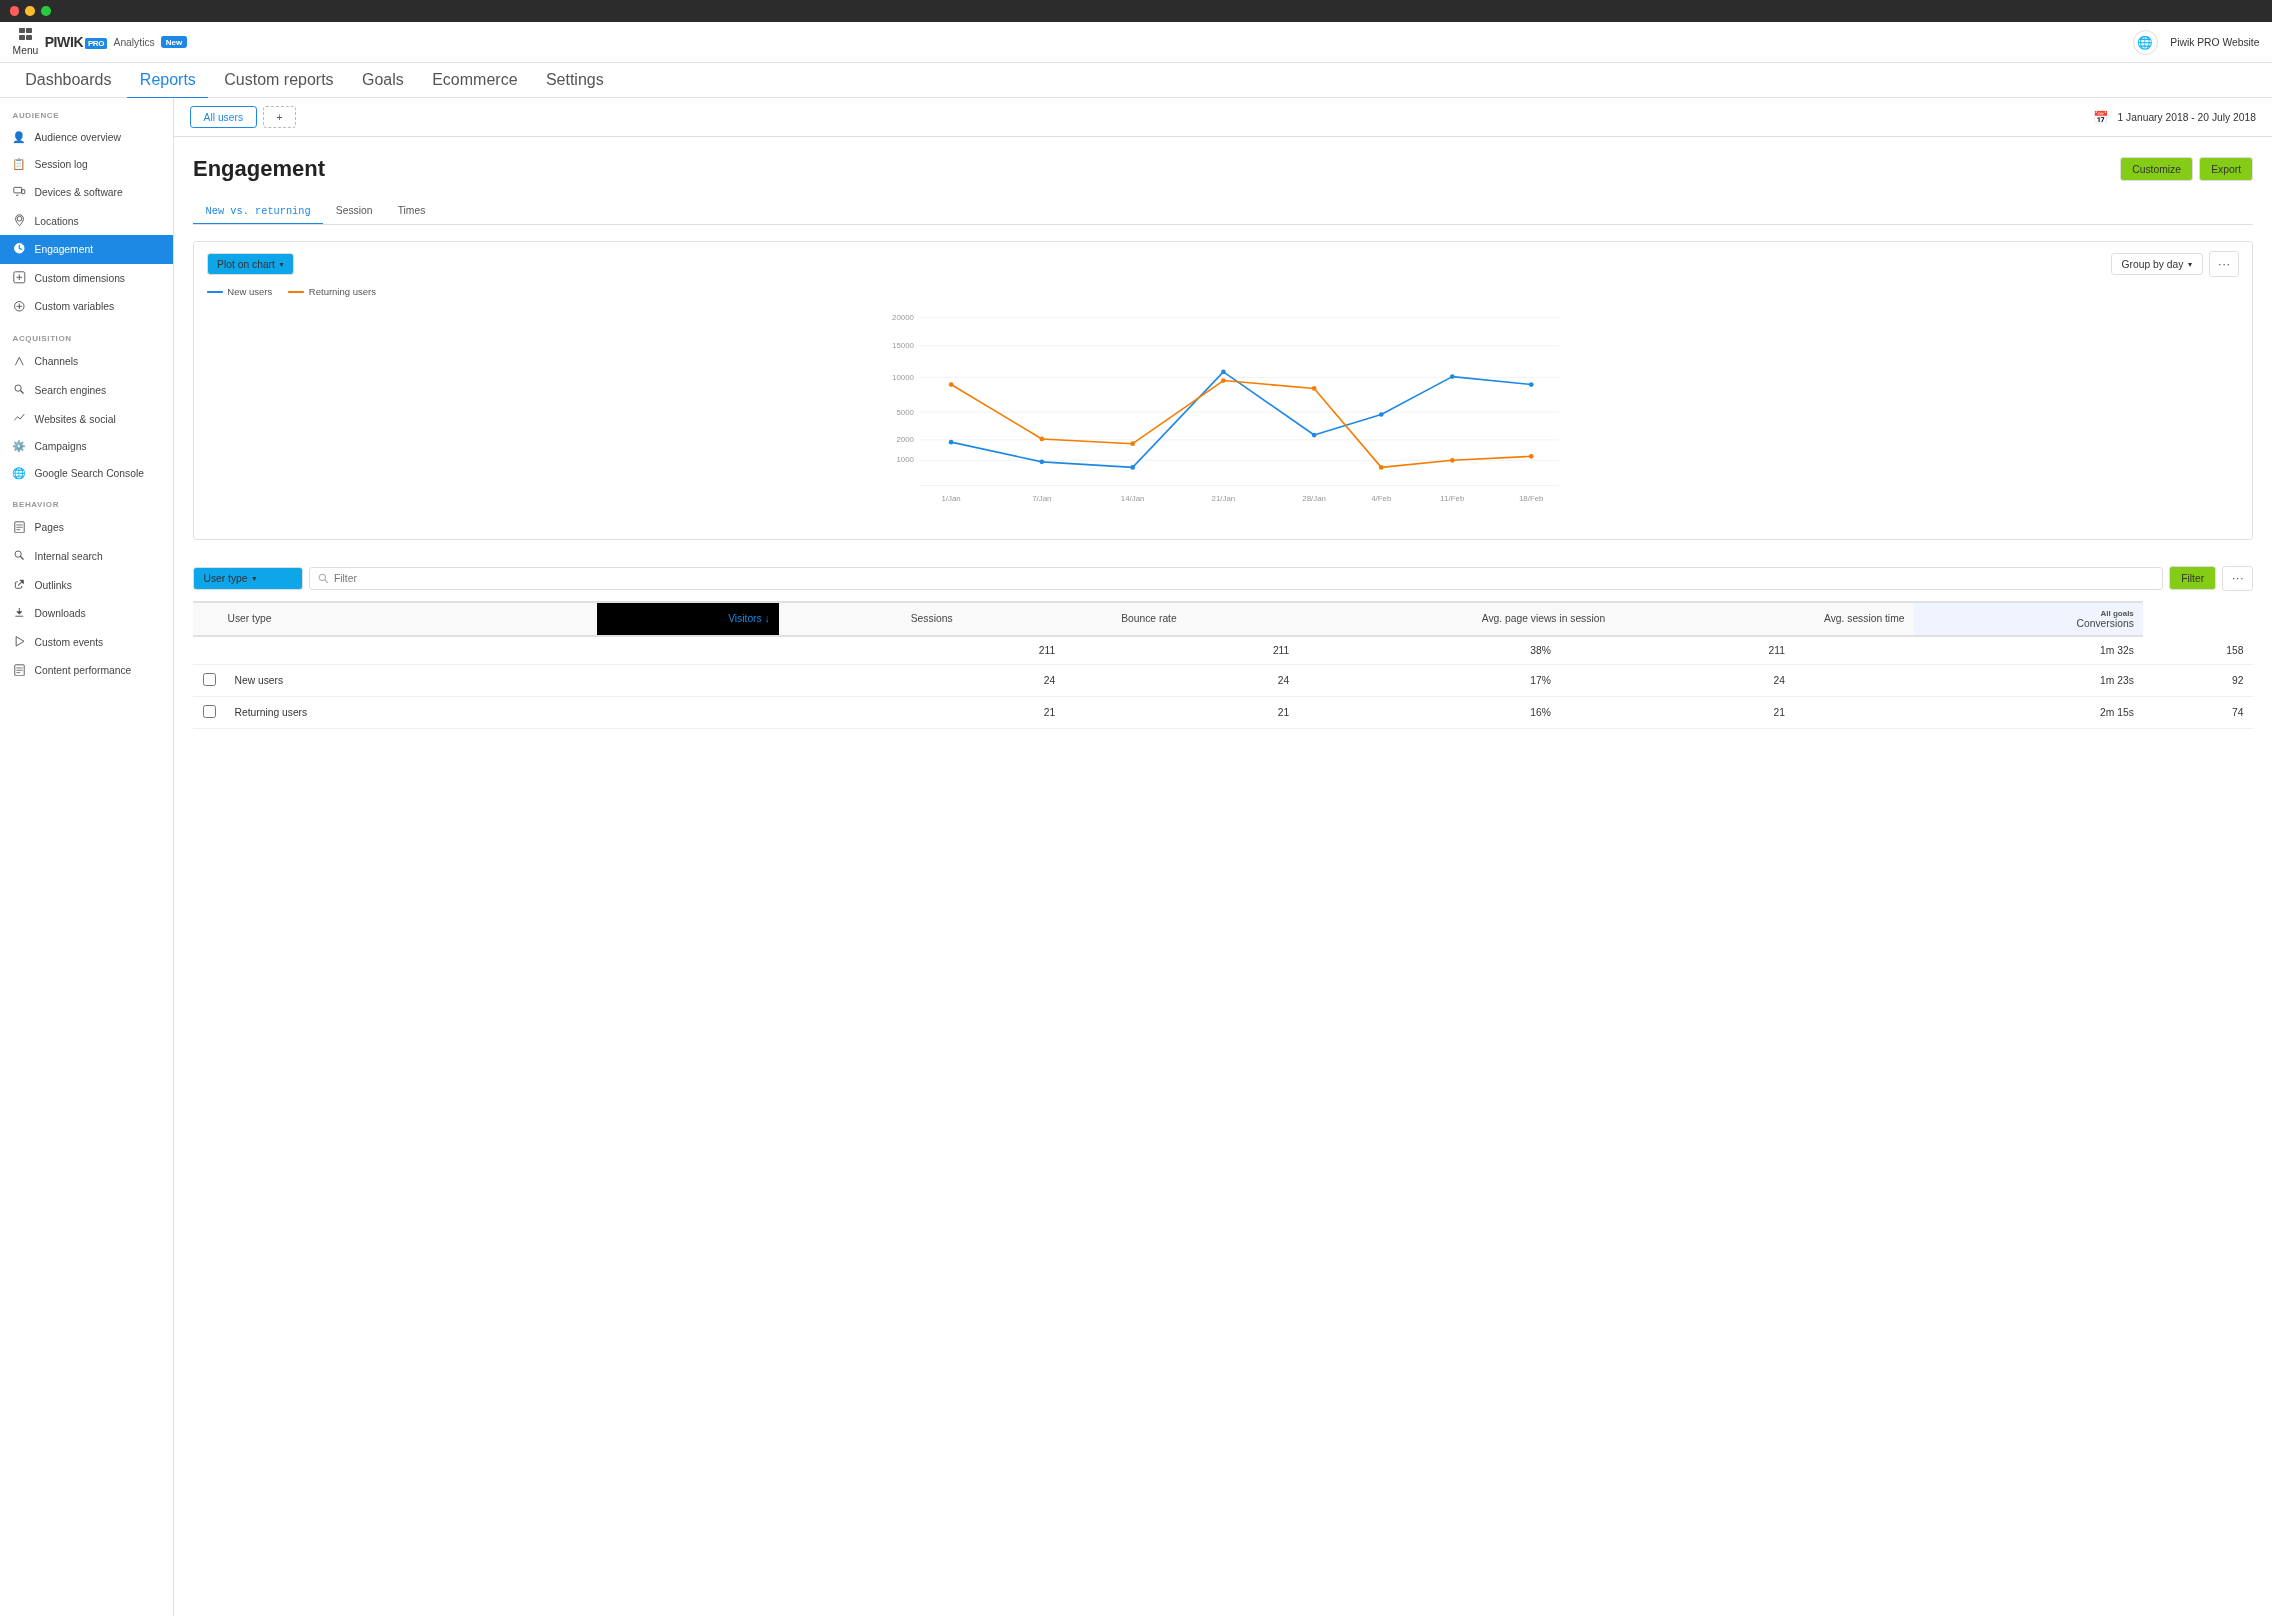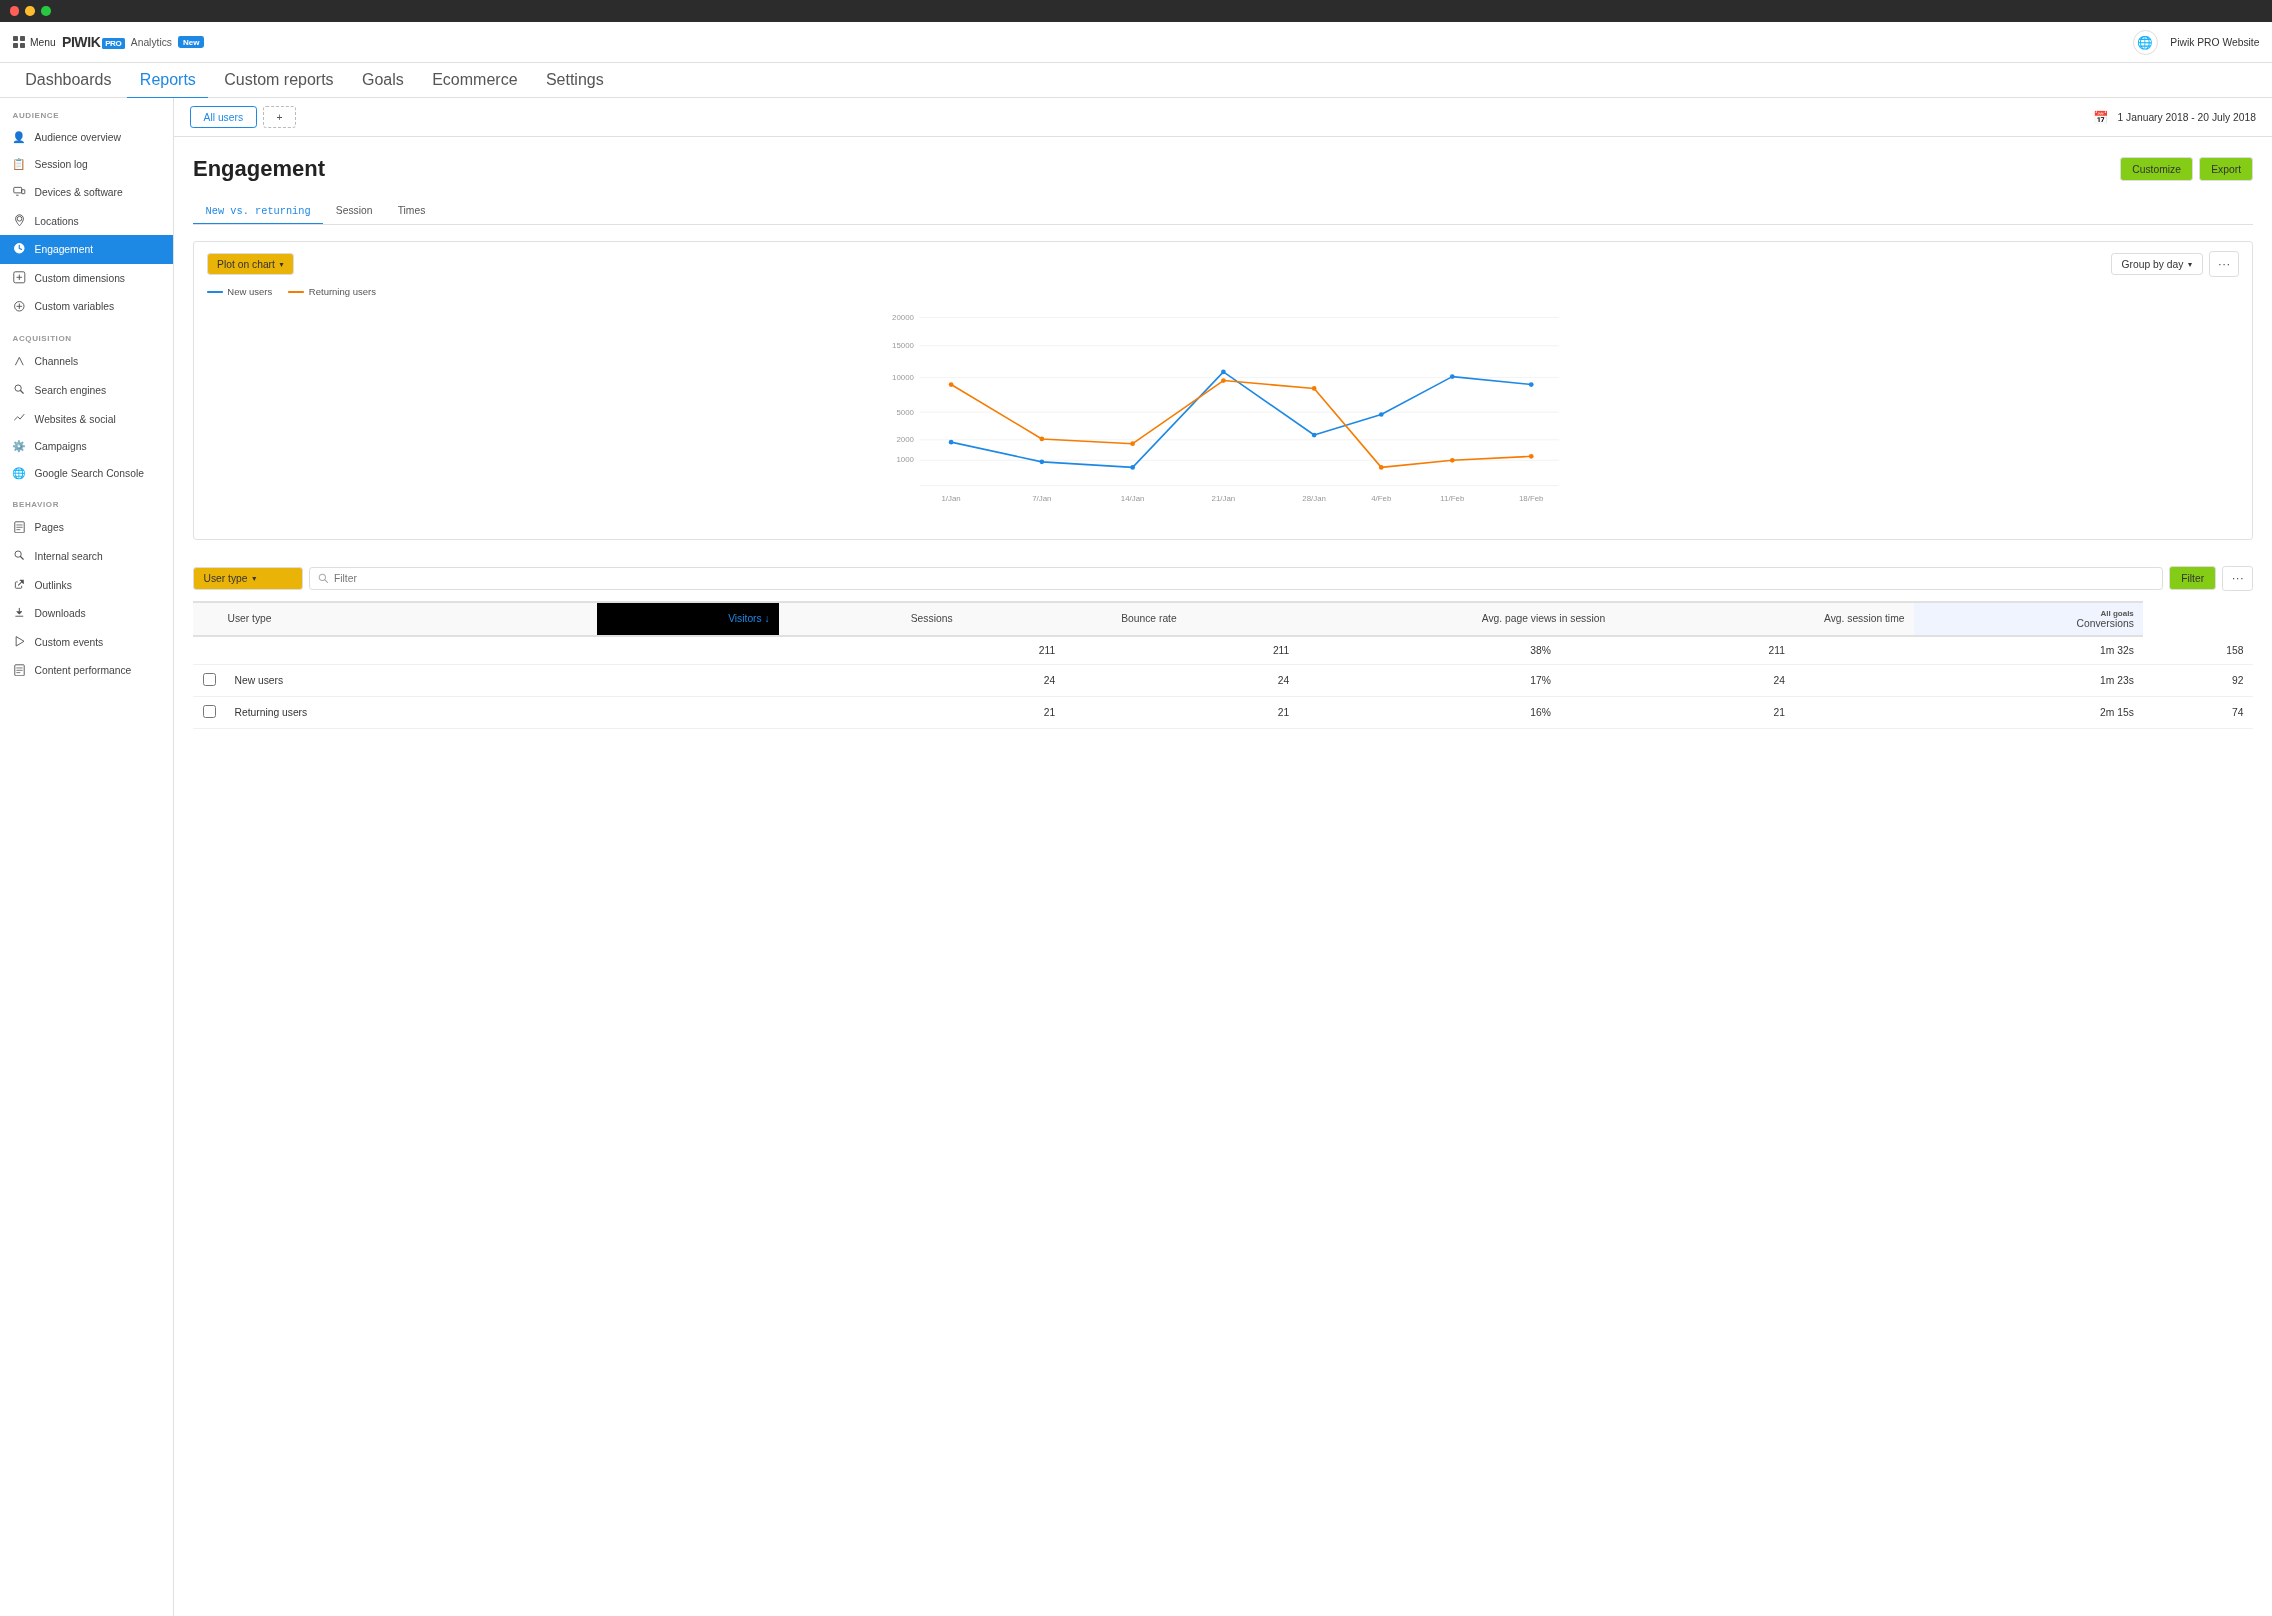--- a/index.html
+++ b/index.html
@@ -23,21 +23,21 @@
     .top-header {
       background: #fff;
       height: 41px;
       display: flex;
       align-items: center;
       padding: 0 12.6px;
       border-bottom: 0.8px solid #e0e0e0;
       gap: 12.6px;
     }
     .logo-area { display: flex; align-items: center; gap: 6.3px; }
-    .menu-btn { display: flex; align-items: center; gap: 4.7px; font-size: 10.3px; font-weight: 500; color: #333; cursor: pointer; }
+    .menu-btn { display: flex; align-items: center; gap: 4.7px; font-size: 10.3px; font-weight: 500; color: #333; cursor: pointer; flex-direction: column; }
     .grid-icon { display: grid; grid-template-columns: 1fr 1fr; gap: 1.6px; width: 12.6px; height: 12.6px; }
     .grid-icon span { background: #555; border-radius: 0.8px; }
     .piwik-logo { font-size: 14px; font-weight: 700; color: #333; letter-spacing: -0.4px; }
     .analytics-text { font-size: 10.3px; color: #555; }
     .new-badge { background: #1e88e5; color: #fff; font-size: 8px; padding: 1.6px 4.7px; border-radius: 2.4px; font-weight: 600; }
     .header-spacer { flex: 1; }
     .globe-btn { width: 25px; height: 25px; border-radius: 50%; border: 0.8px solid #ddd; display: flex; align-items: center; justify-content: center; cursor: pointer; font-size: 12.6px; }
     .site-name { font-size: 10.3px; font-weight: 500; color: #333; }
 
     
@@ -162,21 +162,21 @@
       margin-bottom: 16px;
     }
     .chart-toolbar {
       display: flex;
       align-items: center;
       padding: 9.5px 12.6px;
       gap: 6.3px;
     }
     .select-btn {
       border: 0.8px solid #ddd;
-      background: #eab308;
+      background: #0ea5e9;
       padding: 4.7px 9.5px;
       border-radius: 3.2px;
       font-size: 10.3px;
       cursor: pointer;
       color: #333;
       display: flex;
       align-items: center;
       gap: 4.7px;
     }
     .chart-toolbar-spacer { flex: 1; }

